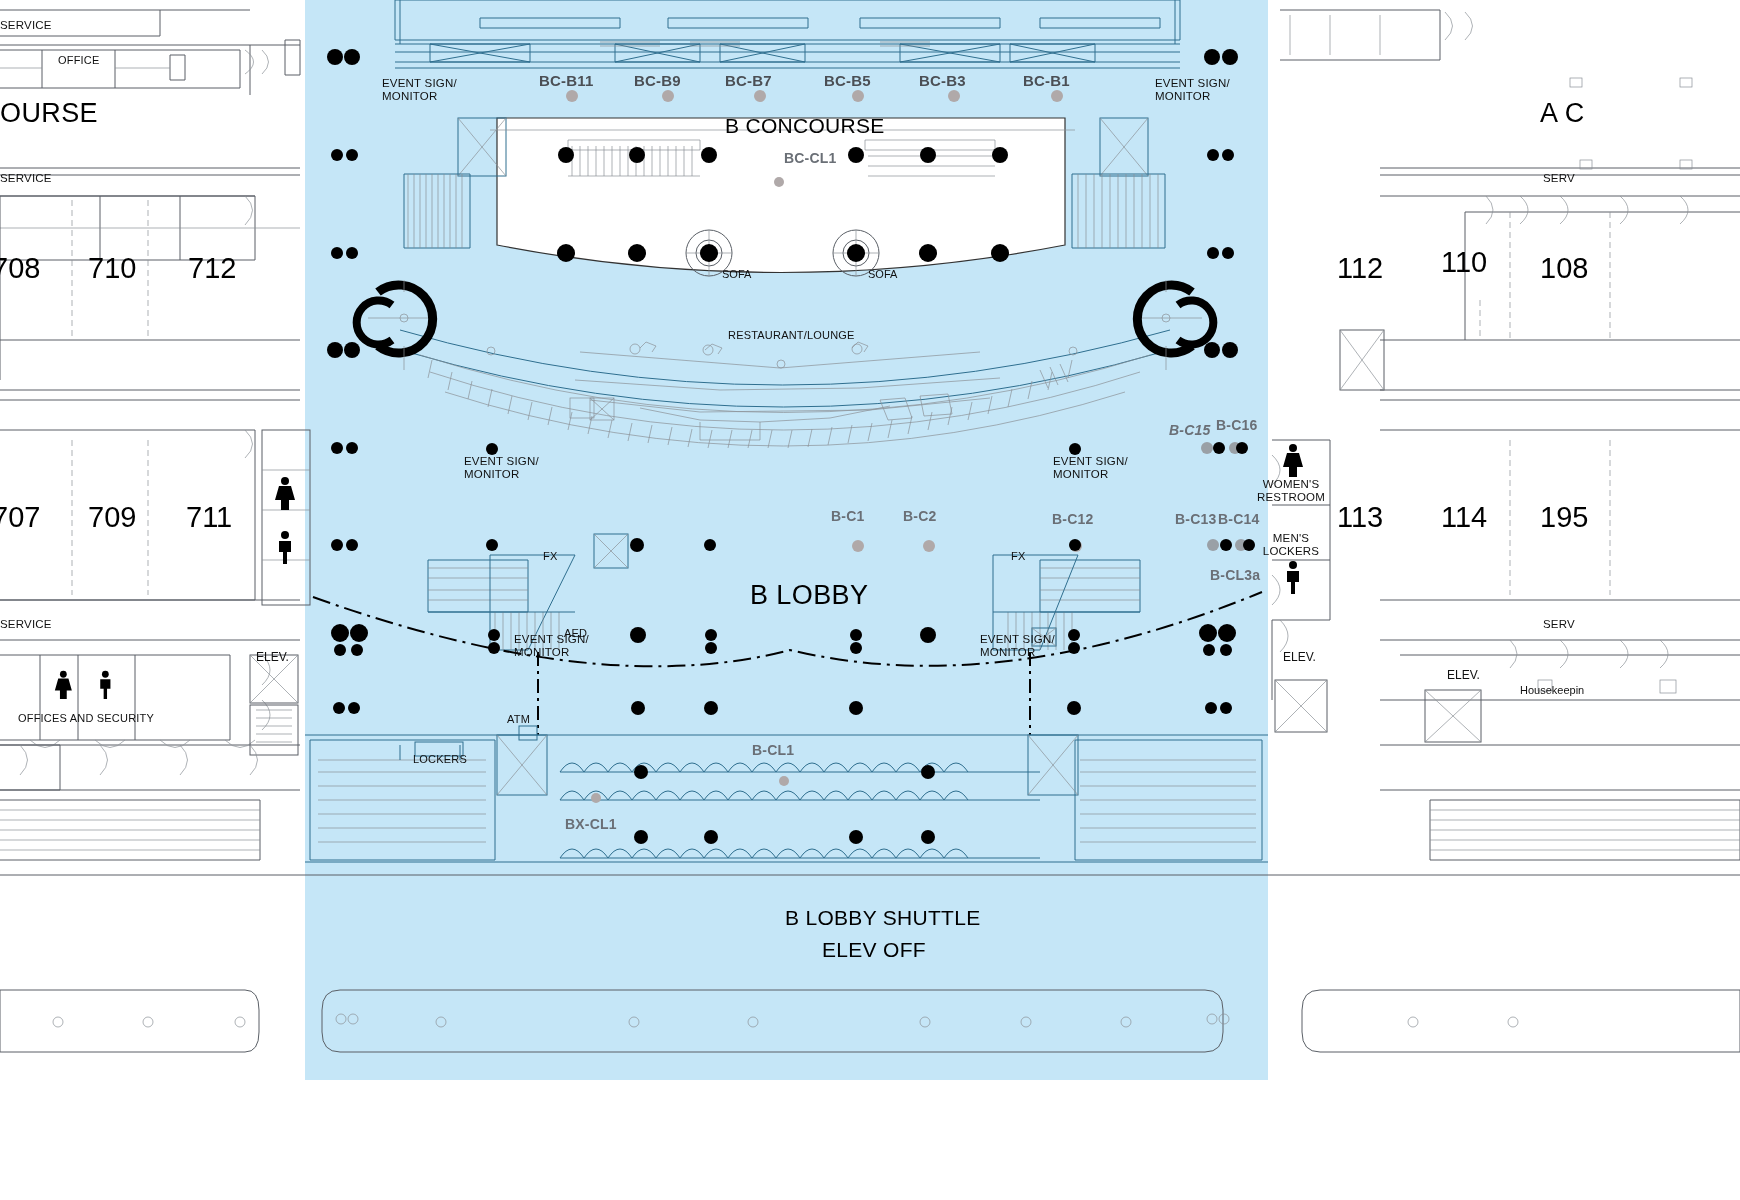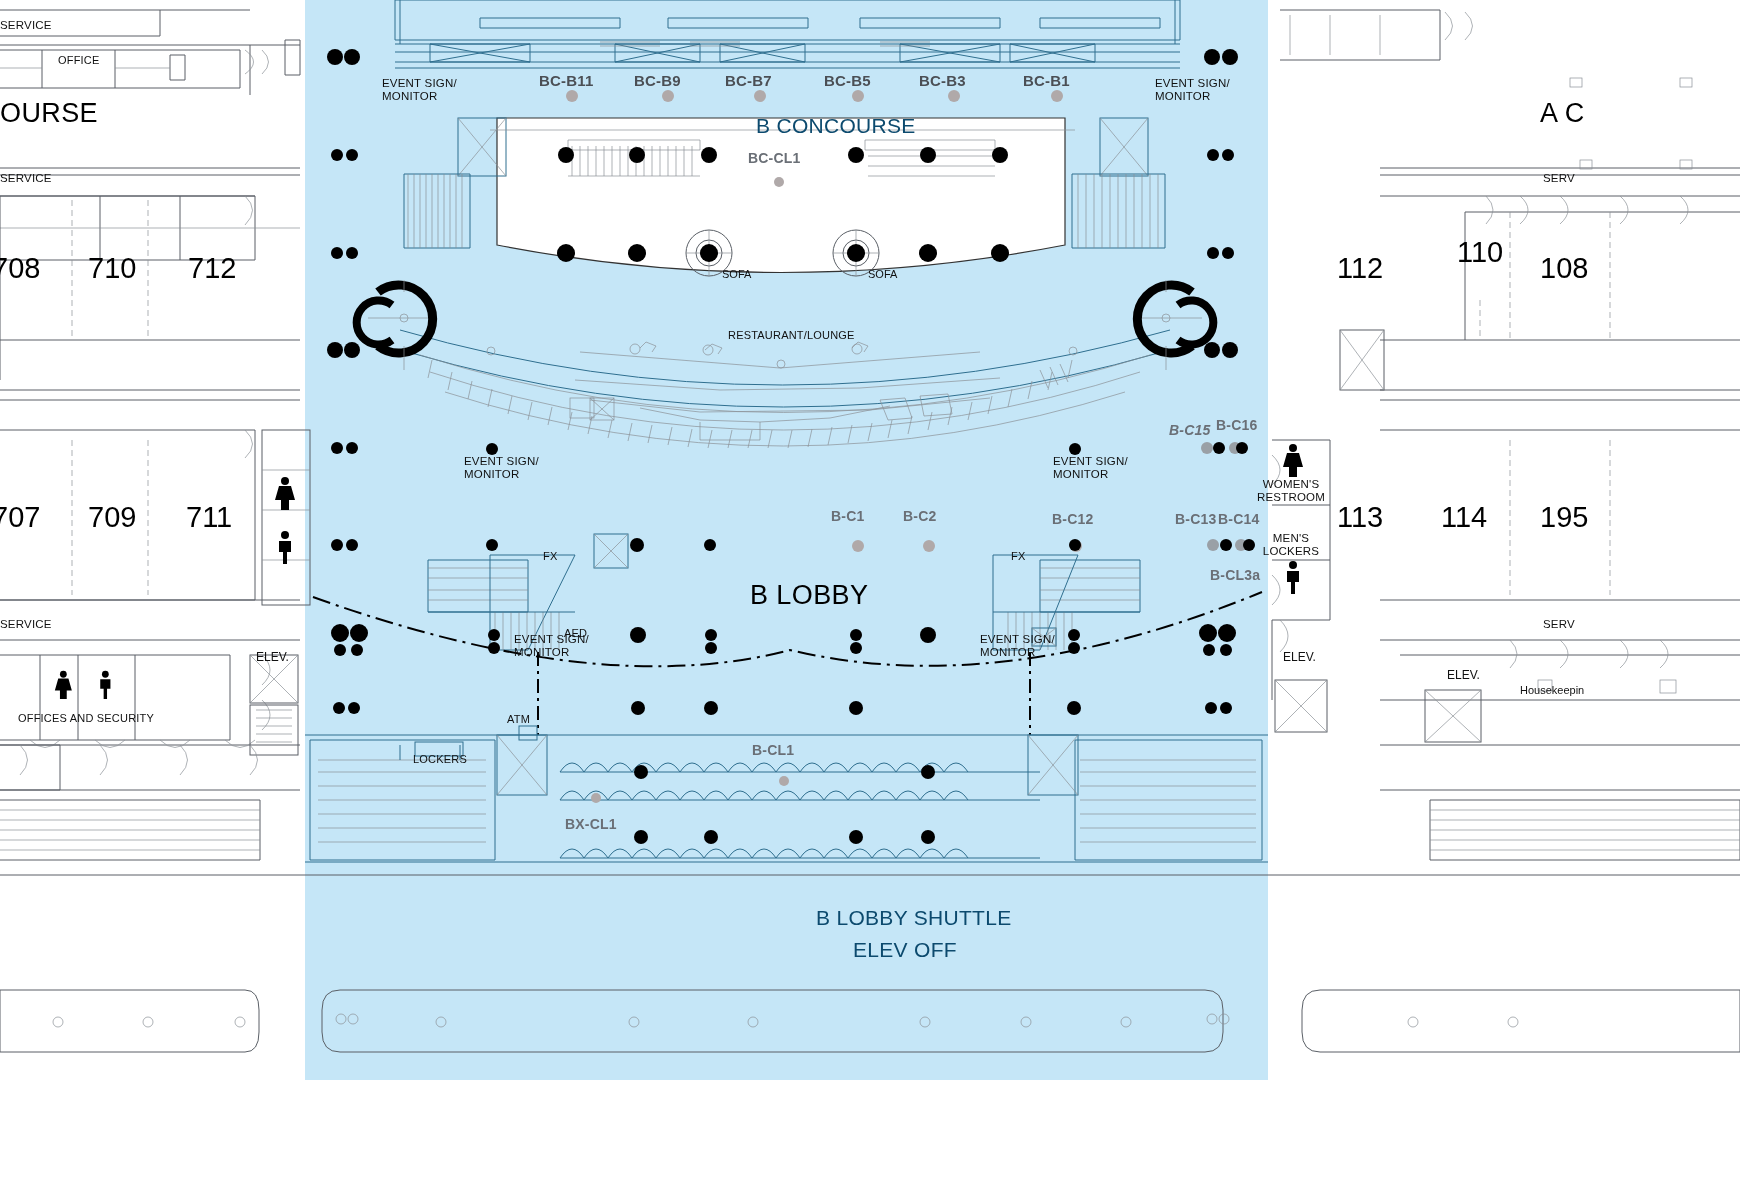--- a/index.html
+++ b/index.html
@@ -2,21 +2,21 @@
 <html><head>
 <meta charset="utf-8">
 <style>
   html,body{margin:0;padding:0;background:#fff;}
   body{width:1740px;height:1200px;position:relative;overflow:hidden;
        font-family:"Liberation Sans",sans-serif;}
   #plan{position:absolute;inset:0;width:1740px;height:1200px;}
   .lbl{position:absolute;white-space:pre;pointer-events:none;}
   
   .area-big{font-size:27px;color:#000;letter-spacing:.4px;}
-  .area-mid{font-size:21px;color:#0c4a6e;letter-spacing:.3px;margin-left:31px;}
+  .area-mid{font-size:21px;color:#000000;letter-spacing:.3px;}
   .room-num{font-size:29px;color:#000;}
   .small-caps{font-size:11.5px;color:#111;line-height:13px;letter-spacing:.2px;}
   .tiny{font-size:11px;color:#111;letter-spacing:.2px;}
   .gate{font-size:15px;color:#4b4f55;font-weight:700;letter-spacing:.2px;}
   .gate-sm{font-size:14px;color:#6a6f76;font-weight:700;letter-spacing:.2px;}
   .elev{font-size:12px;color:#111;}
   .hk{font-size:11px;color:#111;}
   .sofa{font-size:11px;color:#111;}
   
   .dot{position:absolute;border-radius:50%;background:#000;}
@@ -341,21 +341,21 @@
     <div class="lbl gate" style="left: 725px; top: 72px;">BC-B7</div>
     <div class="lbl gate" style="left: 824px; top: 72px;">BC-B5</div>
     <div class="lbl gate" style="left: 919px; top: 72px;">BC-B3</div>
     <div class="lbl gate" style="left: 1023px; top: 72px;">BC-B1</div>
     <div class="dot" style="left: 566px; top: 90px; width: 12px; height: 12px; background: rgb(176, 169, 169);"></div>
     <div class="dot" style="left: 662px; top: 90px; width: 12px; height: 12px; background: rgb(176, 169, 169);"></div>
     <div class="dot" style="left: 754px; top: 90px; width: 12px; height: 12px; background: rgb(176, 169, 169);"></div>
     <div class="dot" style="left: 852px; top: 90px; width: 12px; height: 12px; background: rgb(176, 169, 169);"></div>
     <div class="dot" style="left: 948px; top: 90px; width: 12px; height: 12px; background: rgb(176, 169, 169);"></div>
     <div class="dot" style="left: 1051px; top: 90px; width: 12px; height: 12px; background: rgb(176, 169, 169);"></div>
-    <div class="lbl gate-sm" style="left: 748px; top: 150px;">BC-CL1</div>
+    <div class="lbl gate-sm" style="left: 784px; top: 150px;">BC-CL1</div>
     <div class="dot" style="left: 774px; top: 177px; width: 10px; height: 10px; background: rgb(176, 169, 169);"></div>
     <div class="lbl gate-sm" style="left: 752px; top: 742px;">B-CL1</div>
     <div class="dot" style="left: 779px; top: 776px; width: 10px; height: 10px; background: rgb(176, 169, 169);"></div>
     <div class="lbl gate-sm" style="left: 565px; top: 816px;">BX-CL1</div>
     <div class="dot" style="left: 591px; top: 793px; width: 10px; height: 10px; background: rgb(176, 169, 169);"></div>
     <div class="lbl gate-sm" style="left: 1210px; top: 567px;">B-CL3a</div>
     <div class="lbl gate-sm" style="left: 831px; top: 508px;">B-C1</div>
     <div class="dot" style="left: 852px; top: 540px; width: 12px; height: 12px; background: rgb(176, 169, 169);"></div>
     <div class="lbl gate-sm" style="left: 903px; top: 508px;">B-C2</div>
     <div class="dot" style="left: 923px; top: 540px; width: 12px; height: 12px; background: rgb(176, 169, 169);"></div>
@@ -365,21 +365,21 @@
     <div class="lbl gate-sm" style="left: 1218px; top: 511px;">B-C14</div>
     <div class="lbl gate-sm" style="left: 1169px; top: 422px; font-style: italic;">B-C15</div>
     <div class="lbl gate-sm" style="left: 1216px; top: 417px;">B-C16</div>
     <div class="lbl room-num" style="left: -8px; top: 252px;">708</div>
     <div class="lbl room-num" style="left: 88px; top: 252px; text-align: right;">710</div>
     <div class="lbl room-num" style="left: 188px; top: 252px;">712</div>
     <div class="lbl room-num" style="left: -8px; top: 501px;">707</div>
     <div class="lbl room-num" style="left: 88px; top: 501px;">709</div>
     <div class="lbl room-num" style="left: 186px; top: 501px;">711</div>
     <div class="lbl room-num" style="left: 1337px; top: 252px;">112</div>
-    <div class="lbl room-num" style="left: 1441px; top: 236px; margin-left: 16px;">110</div>
+    <div class="lbl room-num" style="left: 1441px; top: 246px;">110</div>
     <div class="lbl room-num" style="left: 1540px; top: 252px;">108</div>
     <div class="lbl room-num" style="left: 1337px; top: 501px;">113</div>
     <div class="lbl room-num" style="left: 1441px; top: 501px;">114</div>
     <div class="lbl room-num" style="left: 1540px; top: 501px;">195</div>
     <div class="lbl small-caps" style="left: 0px; top: 19px;">SERVICE</div>
     <div class="lbl small-caps" style="left: 0px; top: 172px;">SERVICE</div>
     <div class="lbl small-caps" style="left: 0px; top: 618px;">SERVICE</div>
     <div class="lbl small-caps" style="left: 1543px; top: 172px;">SERV</div>
     <div class="lbl small-caps" style="left: 1543px; top: 618px;">SERV</div>
     <div class="lbl tiny" style="left: 58px; top: 54px;">OFFICE</div>

